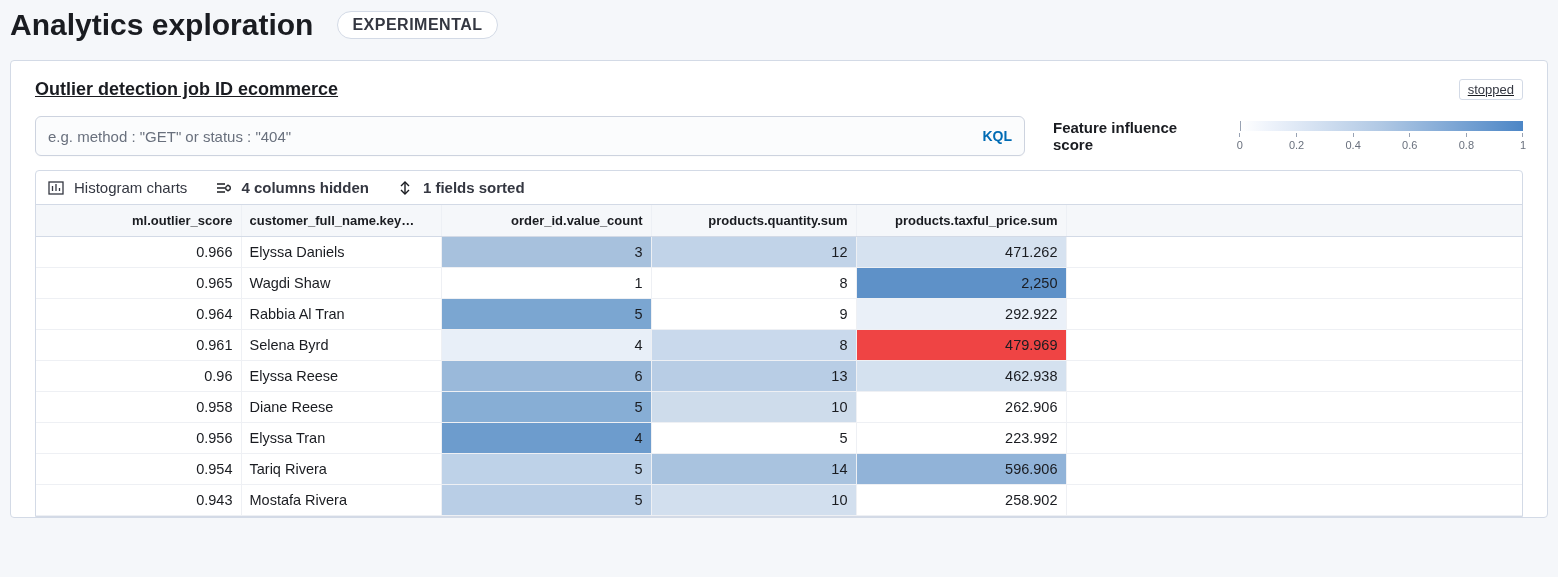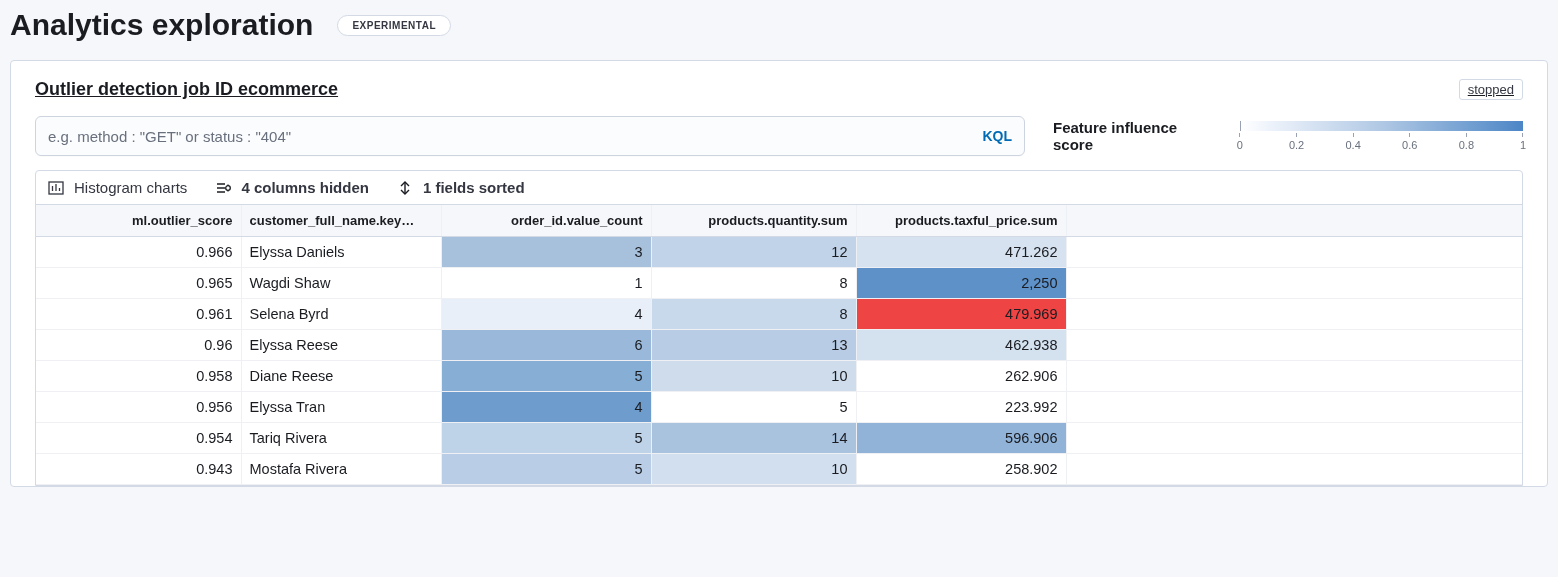--- a/index.html
+++ b/index.html
@@ -17,21 +17,21 @@
   }
   .page-title {
     font-size: 30px;
     font-weight: 600;
     color: #1a1c21;
   }
   .badge-experimental {
     border: 1px solid #d3dae6;
     border-radius: 16px;
     padding: 4px 14px;
-    font-size: 10px;
+    font-size: 16px;
     font-weight: 700;
     letter-spacing: 0.5px;
     color: #343741;
     background: #fff;
   }
   .panel {
     margin: 0 10px;
     background: #fff;
     border: 1px solid #d3dae6;
     border-radius: 4px;
@@ -291,20 +291,28 @@
           </tr>
           <tr>
             <td class="col-score">0.965</td>
             <td class="col-name left">Wagdi Shaw</td>
             <td class="col-order" style="background: rgb(255, 255, 255);">1</td>
             <td class="col-qty" style="background: rgb(255, 255, 255);">8</td>
             <td class="col-price" style="background: rgb(94, 145, 200);">2,250</td>
             <td class="filler"></td>
           </tr>
           <tr>
+            <td class="col-score">0.964</td>
+            <td class="col-name left">Rabbia Al Tran</td>
+            <td class="col-order" style="background: rgb(123, 166, 209);">5</td>
+            <td class="col-qty" style="background: rgb(255, 255, 255);">9</td>
+            <td class="col-price" style="background: rgb(234, 240, 248);">292.922</td>
+            <td class="filler"></td>
+          </tr>
+          <tr>
             <td class="col-score">0.961</td>
             <td class="col-name left">Selena Byrd</td>
             <td class="col-order" style="background: rgb(232, 239, 248);">4</td>
             <td class="col-qty" style="background: rgb(201, 217, 236);">8</td>
             <td class="col-price" style="background: #ef4444;">479.969</td>
             <td class="filler"></td>
           </tr>
           <tr>
             <td class="col-score">0.96</td>
             <td class="col-name left">Elyssa Reese</td>

